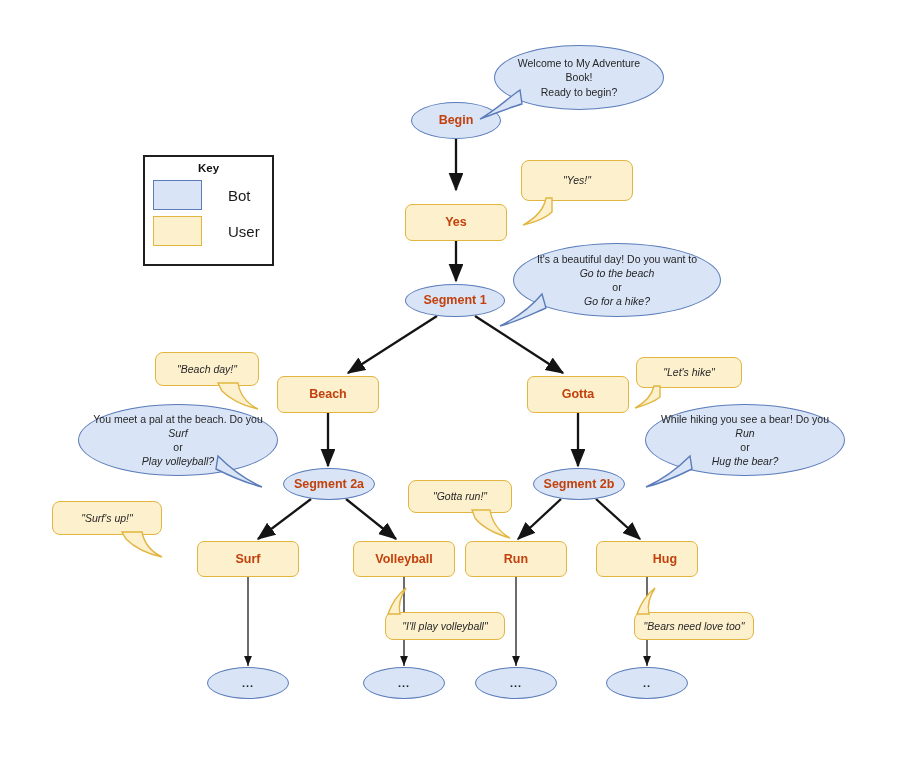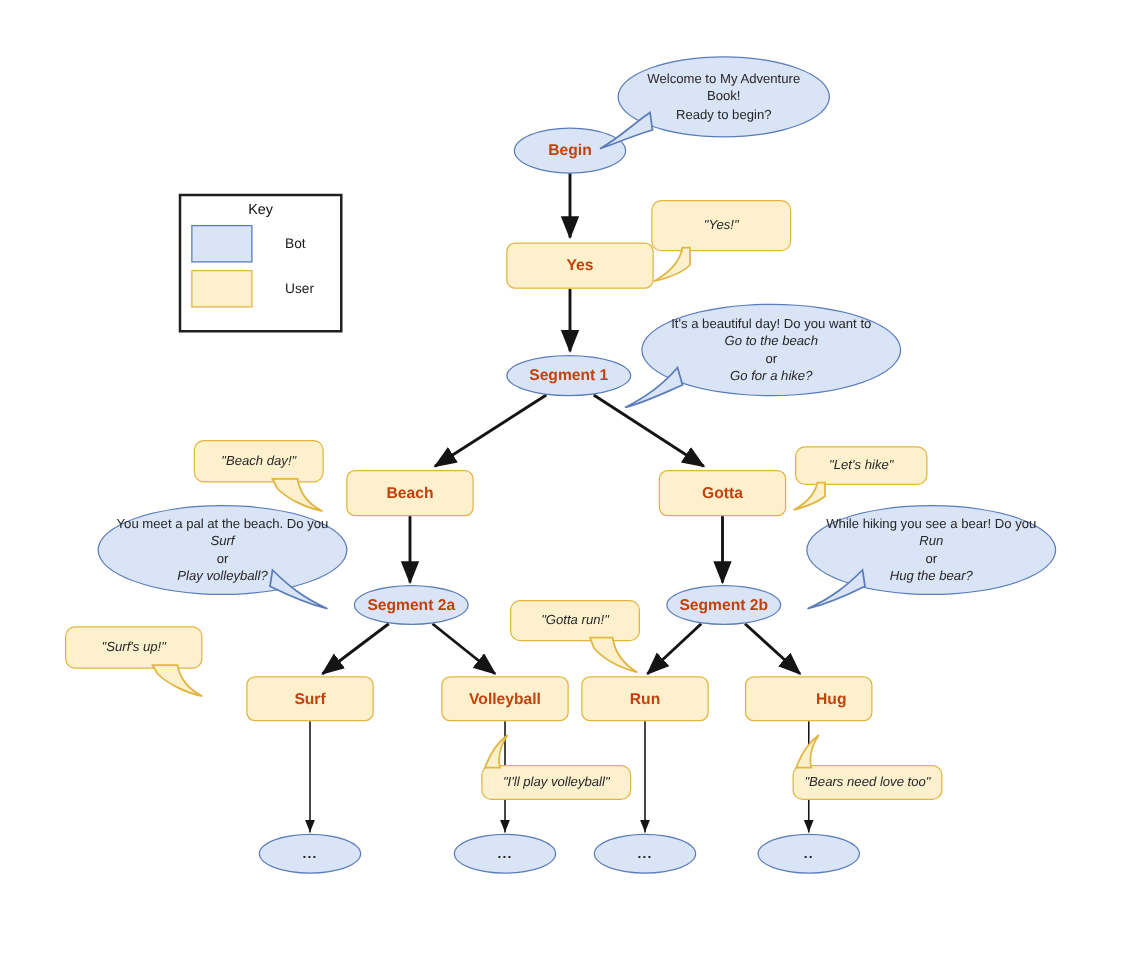--- a/index.html
+++ b/index.html
@@ -56,21 +56,21 @@
     left: 143px;
     top: 155px;
     width: 131px;
     height: 111px;
     border: 2.2px solid #1f1f1f;
     background: #ffffff;
     box-sizing: border-box;
   }
   #key .key-title {
     text-align: center;
-    font-weight: normal;
+    font-weight: bold;
     font-size: 11.5px;
     color: #111;
     margin-top: 5px;
   }
   #key .key-row {
     display: flex;
     align-items: center;
     margin-top: 6px;
     padding-left: 8px;
   }
@@ -82,21 +82,21 @@
   #key .swatch.bot {
     background: #d9e4f6;
     border: 1.6px solid #5b7cba;
   }
   #key .swatch.user {
     background: #fdf0cd;
     border: 1.6px solid #e2b540;
   }
   #key .key-label {
     margin-left: 26px;
-    font-size: 11px;
+    font-size: 15px;
     color: #1a1a1a;
   }
   
   .bubble {
     position: absolute;
     box-sizing: border-box;
     display: flex;
     flex-direction: column;
     align-items: center;
     justify-content: center;
@@ -183,21 +183,21 @@
       <div class="key-label">Bot</div>
     </div>
     <div class="key-row">
       <div class="swatch user"></div>
       <div class="key-label">User</div>
     </div>
   </div>
 
   <div class="node bot" style="left:411px; top:102px; width:90px; height:37px;">Begin</div>
 
-  <div class="node user" style="left:405px; top:194px; width:118px; height:37px;">Yes</div>
+  <div class="node user" style="left:405px; top:204px; width:102px; height:37px;">Yes</div>
 
   <div class="node bot" style="left:405px; top:284px; width:100px; height:33px;">Segment 1</div>
 
   <div class="node user" style="left:277px; top:376px; width:102px; height:37px;">Beach</div>
 
   <div class="node user" style="left:527px; top:376px; width:102px; height:37px;">Gotta</div>
 
   <div class="node bot" style="left:283px; top:468px; width:92px; height:32px;">Segment 2a</div>
 
   <div class="node bot" style="left:533px; top:468px; width:92px; height:32px;">Segment 2b</div>

